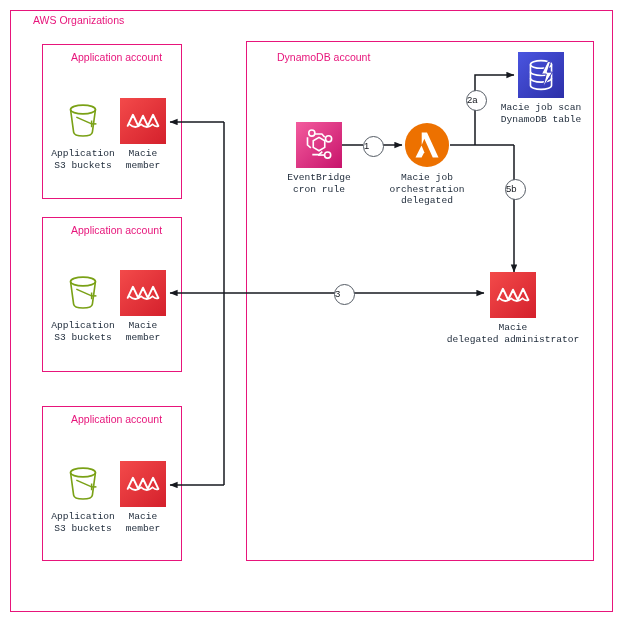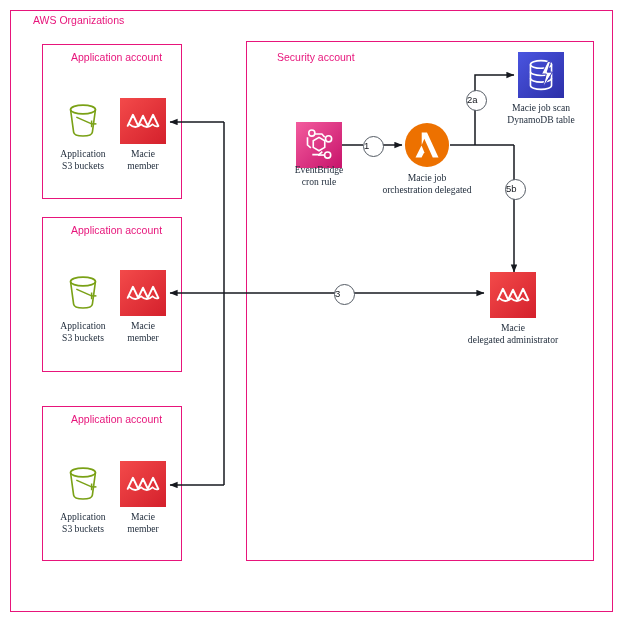--- a/index.html
+++ b/index.html
@@ -50,21 +50,21 @@
     width: 46px;
     height: 46px;
   }
   .label {
     position: absolute;
     text-align: center;
     font-size: 9.6px;
     line-height: 11.5px;
     color: #232F3E;
     white-space: pre-line;
-    font-family: Liberation Serif, serif;
+    font-family: Liberation Mono, monospace;
   }
 
   
   .step {
     position: absolute;
     width: 19px;
     height: 19px;
     border-radius: 50%;
     background: #ffffff;
     border: 1.1px solid #545B64;
@@ -86,21 +86,21 @@
   <div class="box" style="left:42px; top:44px; width:140px; height:155px;"></div>
   <div class="box-title" style="left:71px; top:51px;">Application account</div>
 
   <div class="box" style="left:42px; top:217px; width:140px; height:155px;"></div>
   <div class="box-title" style="left:71px; top:224px;">Application account</div>
 
   <div class="box" style="left:42px; top:406px; width:140px; height:155px;"></div>
   <div class="box-title" style="left:71px; top:413px;">Application account</div>
 
   <div class="box" style="left:246px; top:41px; width:348px; height:520px;"></div>
-  <div class="box-title" style="left:277px; top:51px;">Security account</div>
+  <div class="box-title" style="left:277px; top:51px;">DynamoDB account</div>
 
   <svg class="layer" viewBox="0 0 623 625">
     <defs>
       <marker id="arw" markerWidth="9" markerHeight="9" refX="7.6" refY="3.2" orient="auto" markerUnits="userSpaceOnUse">
         <path d="M0,0 L8,3.2 L0,6.4 z" fill="#16191F"></path>
       </marker>
     </defs>
     <g stroke="#16191F" stroke-width="1.5" fill="none">
       
       <path d="M224,122 L224,485"></path>
@@ -228,21 +228,21 @@
         <polygon points="24,16 30,19.5 30,26.5 24,30 18,26.5 18,19.5"></polygon>
         <circle cx="16.5" cy="11.5" r="3.2"></circle>
         <circle cx="34" cy="17.5" r="3.2"></circle>
         <circle cx="33" cy="34.5" r="3.2"></circle>
         <path d="M19.5,12.5 L27,12.5 L30,16"></path>
         <path d="M12,16 L12,24 L15.5,27"></path>
         <path d="M17,34 L24,34 L27.5,31"></path>
         <path d="M29.5,34.5 L23,34.5"></path>
       </g>
     </svg>
-    <div class="label" style="left:-22px; top:42px; width:90px;">EventBridge
+    <div class="label" style="left:-22px; top:50px; width:90px;">EventBridge
 cron rule</div>
   </div>
 
   <div class="node" style="left:404px; top:122px;">
     <svg class="tile" viewBox="0 0 48 48">
       <circle cx="24" cy="24" r="23" fill="#ED7100"></circle>
       <path d="M18.5,11 L24,11 L36,37 L30,37 L21.2,17.5 L18.5,24 z" fill="#ffffff"></path>
       <path d="M18.3,24.5 L21.2,31.5 L18.3,37 L12,37 z" fill="#ffffff"></path>
     </svg>
     <div class="label" style="left:-42px; top:50px; width:130px;">Macie job

